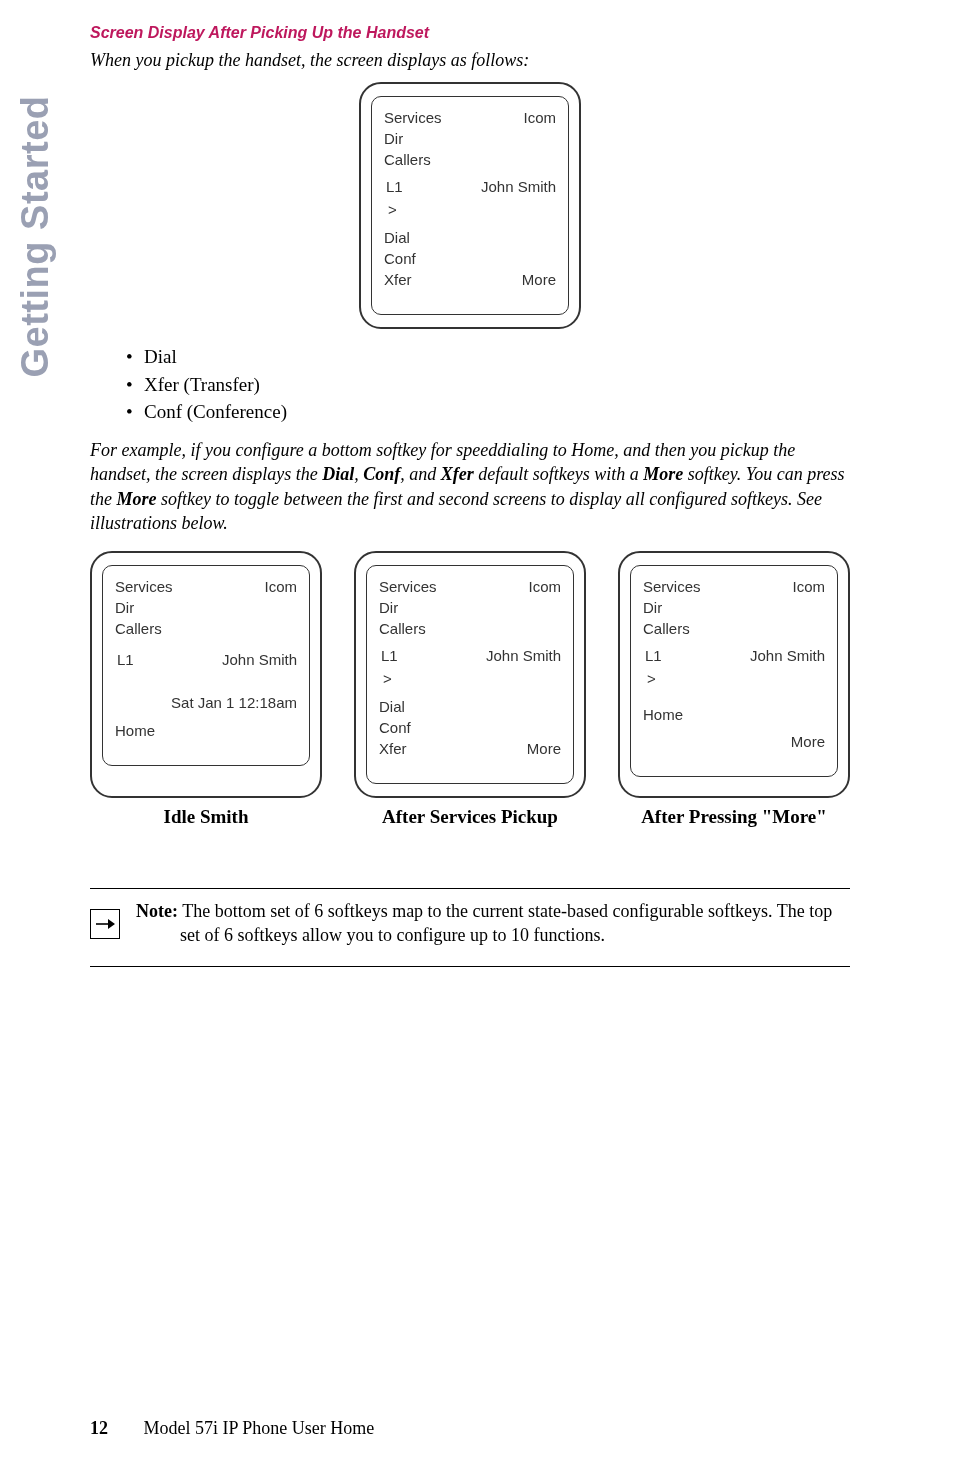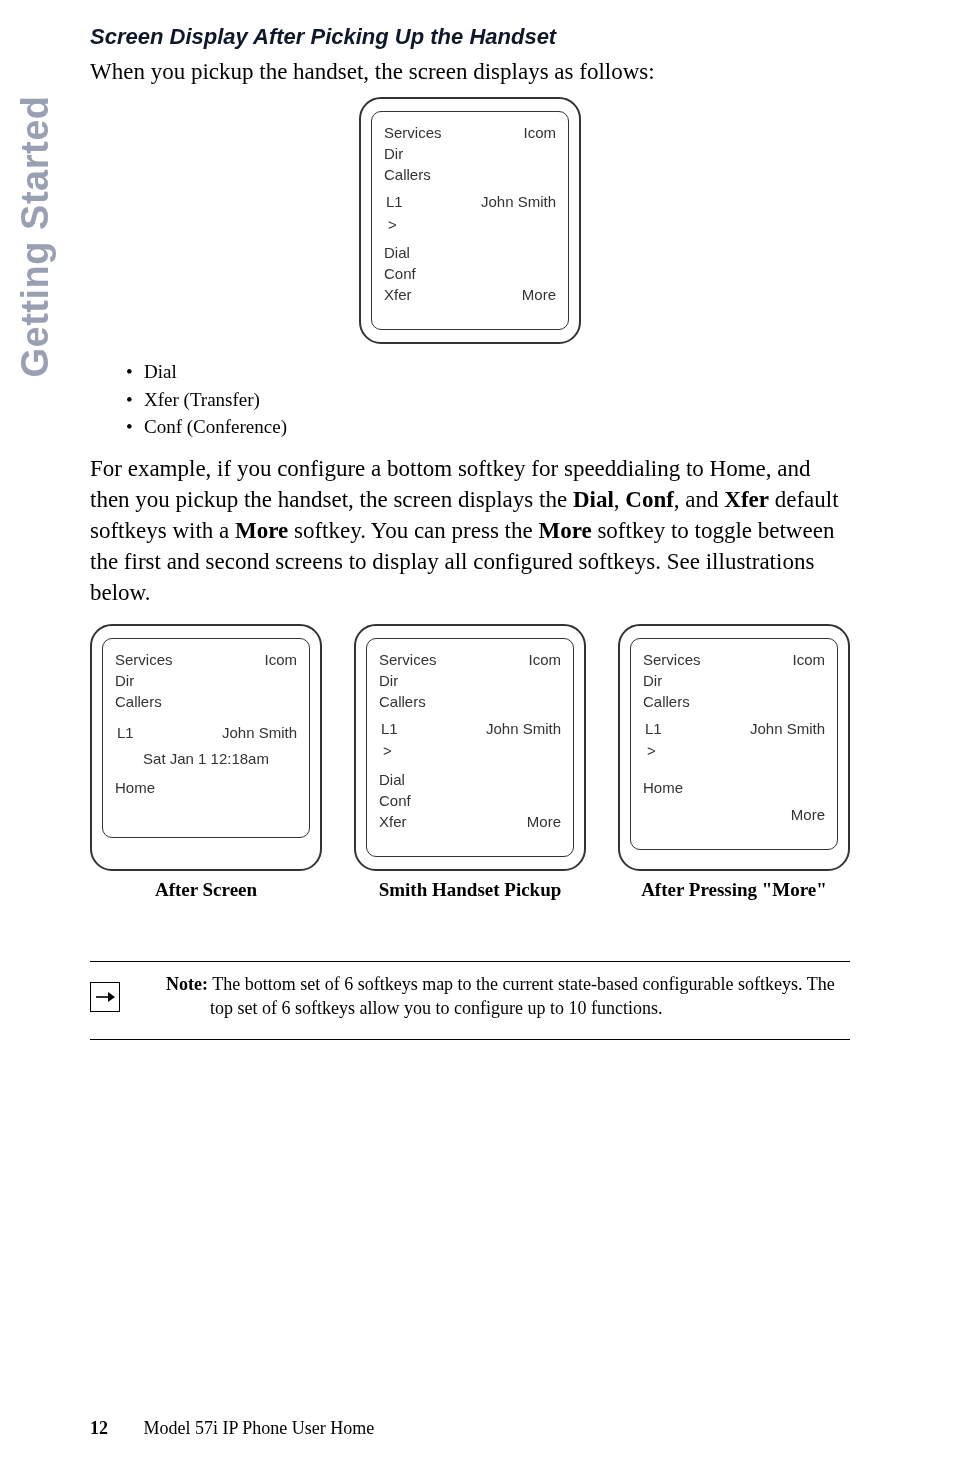--- a/index.html
+++ b/index.html
@@ -31,29 +31,30 @@
     position: absolute;
     left: 90px;
     top: 24px;
     width: 760px;
   }
 
   .section-title {
     font-family: Arial, Helvetica, sans-serif;
     font-weight: 700;
     font-style: italic;
-    color: #0f172a;
-    font-size: 22px;
+    color: #be185d;
+    font-size: 16px;
     margin-bottom: 6px;
   }
 
   .body-text {
-    font-size: 23px;
+    font-size: 18px;
     line-height: 1.35;
     margin-bottom: 10px;
+    font-style: italic;
   }
 
   .bullets {
     margin: 6px 0 12px 40px;
     font-size: 19px;
     line-height: 1.45;
   }
   .bullets li { list-style: none; position: relative; padding-left: 14px; }
   .bullets li::before { content: "•"; position: absolute; left: -4px; }
 
@@ -105,21 +106,21 @@
   .trio-labels div { width: 232px; text-align: center; }
 
   
   .note-block {
     margin-top: 60px;
     border-top: 1px solid #000;
     border-bottom: 1px solid #000;
     padding: 10px 0 18px 0;
     display: flex;
     align-items: flex-start;
-    gap: 46px;
+    gap: 16px;
   }
   .note-icon-box {
     width: 30px;
     height: 30px;
     border: 1.5px solid #000;
     display: flex;
     align-items: center;
     justify-content: center;
     margin-top: 10px;
     flex-shrink: 0;
@@ -205,21 +206,21 @@
             <span>Icom</span>
           </div>
           <div>Dir</div>
           <div>Callers</div>
         </div>
         <div class="pi-mid" style="margin-top:10px;">
           <div class="pi-line">
             <span class="pi-left-pad">L1</span>
             <span>John Smith</span>
           </div>
-          <div style="text-align:center; margin-top:4px;">Sat Jan 1 12:18am</div>
+          <div style="text-align:right; margin-top:20px;">Sat Jan 1 12:18am</div>
         </div>
         <div class="pi-bot" style="margin-top:4px;">
           <div>Home</div>
         </div>
       </div>
     </div>
 
     <div class="phone">
       <div class="phone-inner">
         <div class="pi-top">
@@ -271,22 +272,22 @@
             <span></span>
             <span>More</span>
           </div>
         </div>
       </div>
     </div>
 
   </div>
 
   <div class="trio-labels">
-    <div>After Screen</div>
-    <div>Smith Handset Pickup</div>
+    <div>Idle Smith</div>
+    <div>After Services Pickup</div>
     <div>After Pressing "More"</div>
   </div>
 
   <div class="note-block">
     <div class="note-icon-box">
       <svg width="20" height="12" viewBox="0 0 20 12">
         <line x1="1" y1="6" x2="15" y2="6" stroke="#000" stroke-width="1.6"></line>
         <polygon points="13,1 20,6 13,11" fill="#000"></polygon>
       </svg>
     </div>

